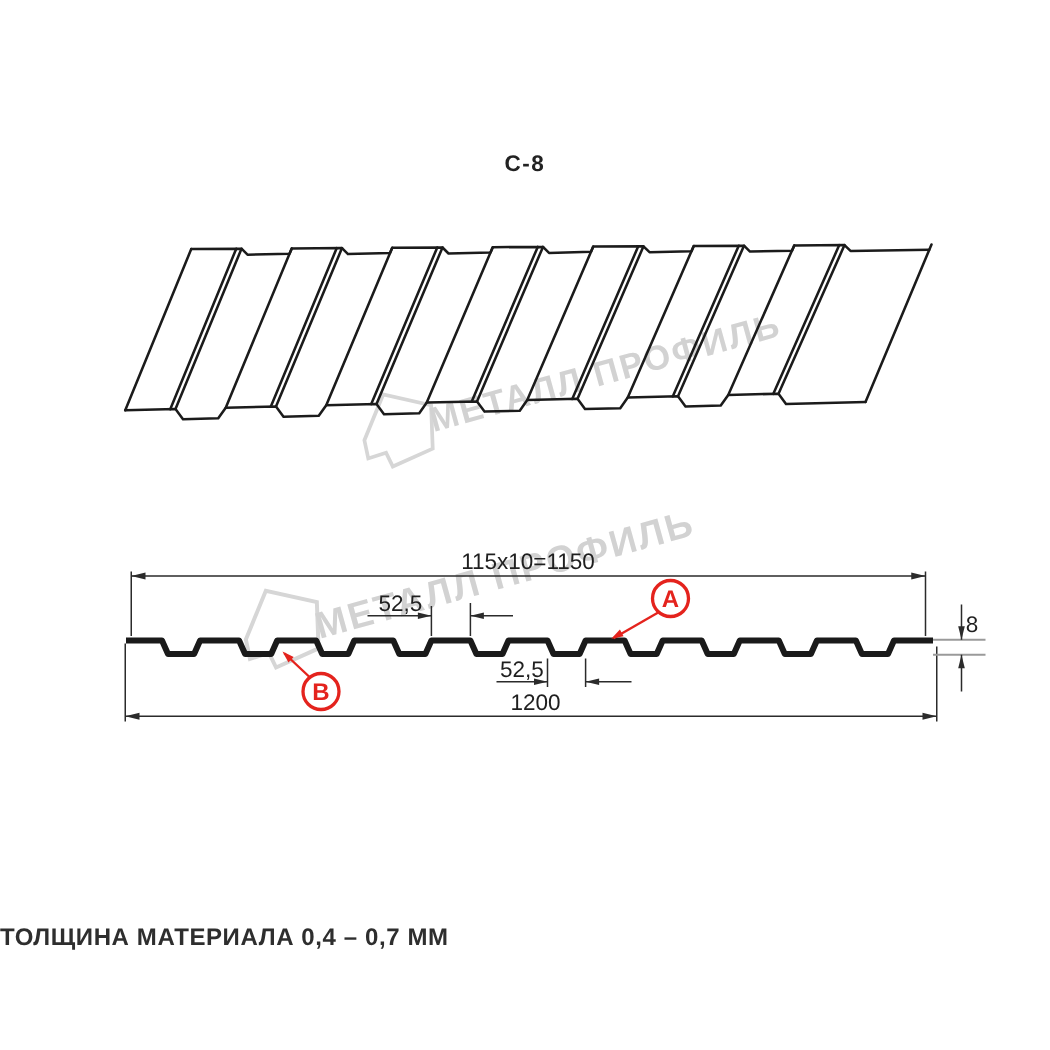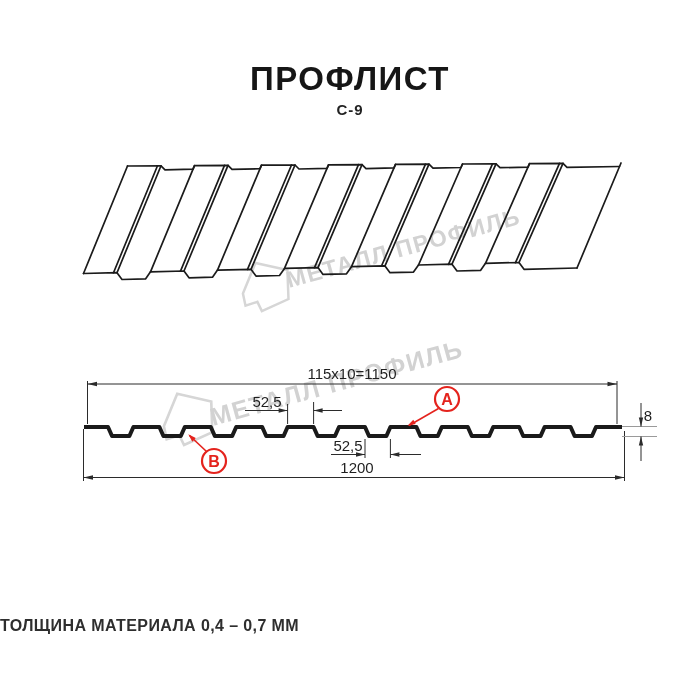--- a/index.html
+++ b/index.html
@@ -17,22 +17,21 @@
   text{font-family:"Liberation Sans",sans-serif;}
   .dimtxt{font-size:15px;fill:#1f1f1f;}
   .redtxt{font-size:16px;font-weight:600;}
   .wmtext{font-weight:700;letter-spacing:1.5px;}
 </style>
 </head>
 <body>
 
 <div class="canvas">
 
-  <div class="title">ПРОФЛИСТ</div>
-  <div class="subtitle">С-9</div>
+  <div class="subtitle">С-8</div>
 
   <svg id="svg3d" width="620" height="180" viewBox="40 140 620 180">
     <g id="wm1">
       <path id="house1" d="M 14 50 L 44 6 L 92 28 L 84 74 L 38 84 L 34 68 L 14 70 Z" transform="translate(228,265) rotate(-12) scale(0.62)" fill="none" stroke="#d6d6d6" stroke-width="4"></path>
       <text class="wmtext" x="289" y="288" transform="rotate(-15.5 289 288)" font-size="23" fill="#d2d2d2">МЕТАЛЛ ПРОФИЛЬ</text>
     </g>
     <g id="art3d" fill="none" stroke="#1b1b1b" stroke-width="1.7" stroke-linejoin="round" stroke-linecap="round">
         <path d="M 83.5 273.512677484787 L 117 272.7 L 122 279.5 L 145.5 278.9 L 150.5 271.8 L 184 271.0 L 189 277.8 L 212.5 277.2 L 217.5 270.1 L 251 269.3 L 256 276.1 L 279.5 275.5 L 284.5 268.4 L 318 267.6 L 323 274.4 L 346.5 273.8 L 351.5 266.7 L 385 265.9 L 390 272.7 L 413.5 272.1 L 418.5 265.0 L 452 264.2 L 457 271.0 L 480.5 270.4 L 485.5 263.3 L 519 262.5 L 524 269.3 L 577 268.0"></path>
         <path d="M 127.5 166.0 L 161 165.8 L 165 169.8 L 193 169.1 L 194.5 165.6 L 228 165.4 L 232 169.4 L 260 168.7 L 261.5 165.2 L 295 165.0 L 299 169.0 L 327 168.3 L 328.5 164.8 L 362 164.6 L 366 168.6 L 394 167.9 L 395.5 164.4 L 429 164.2 L 433 168.1 L 461 167.5 L 462.5 164.0 L 496 163.8 L 500 167.7 L 528 167.1 L 529.5 163.6 L 563 163.4 L 567 167.3 L 619.5 166.5"></path>
         <path d="M 83.5 273.512677484787 L 127.5 166"></path>

